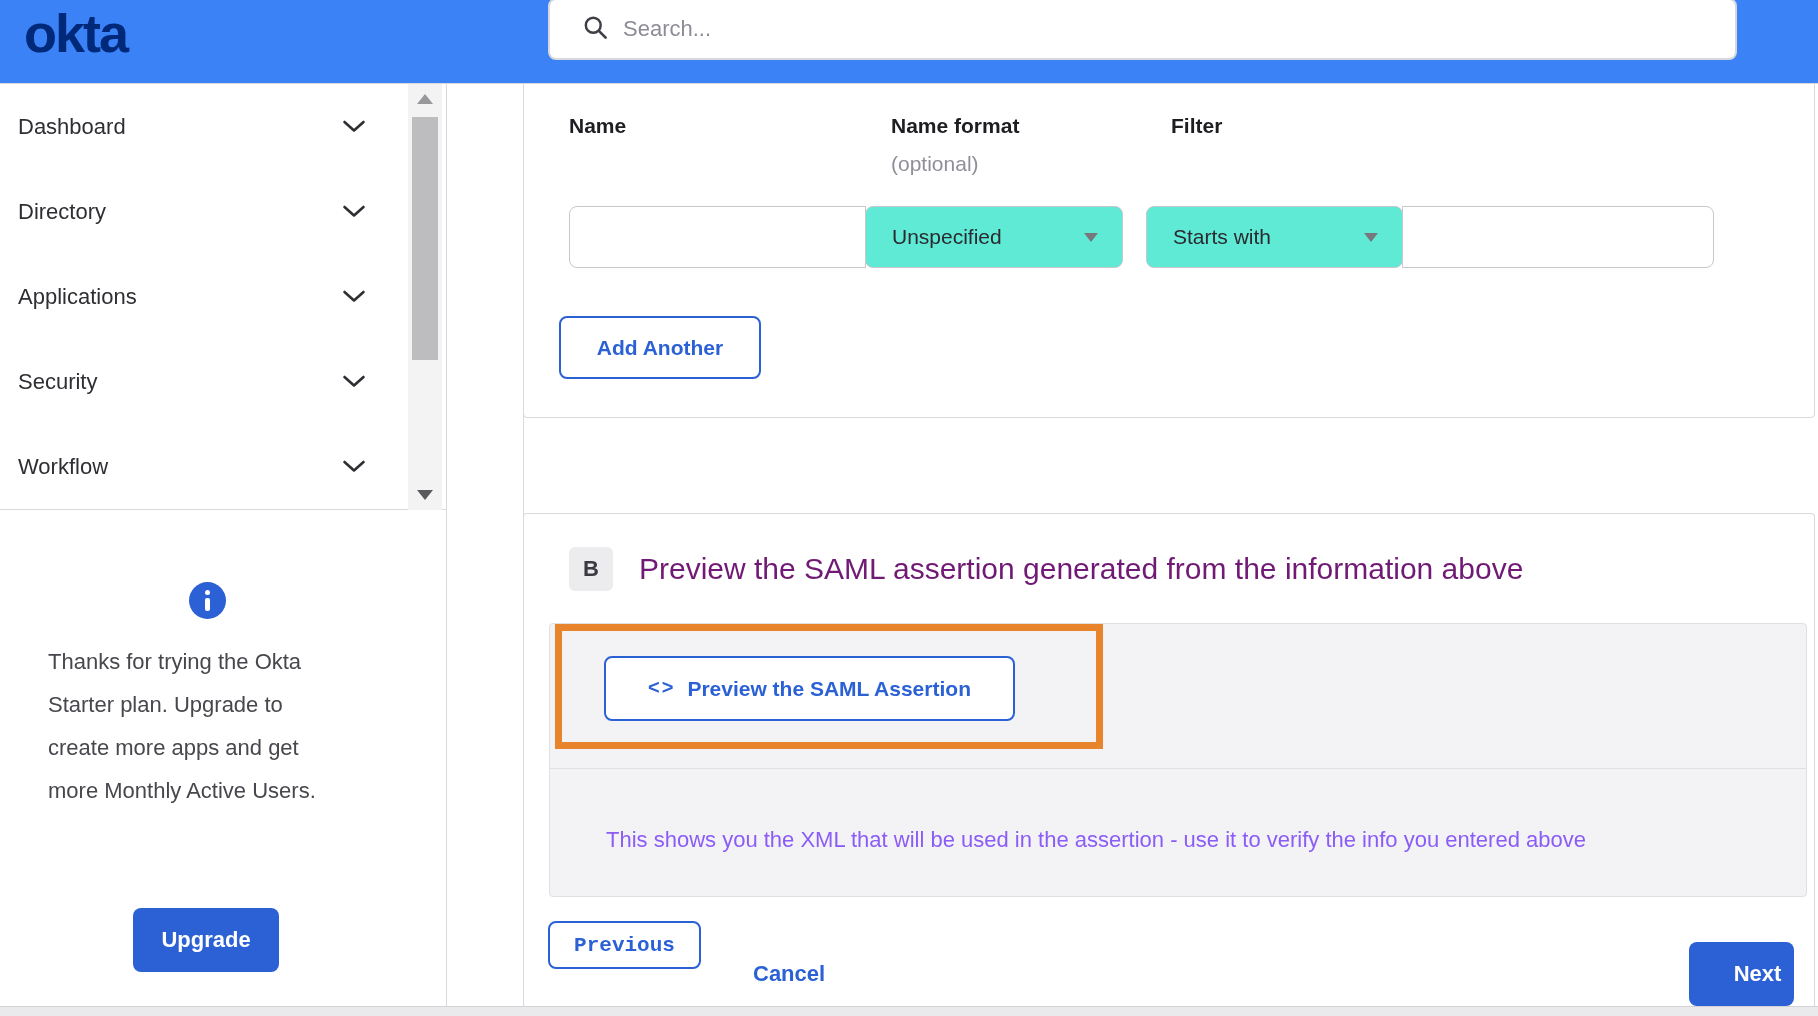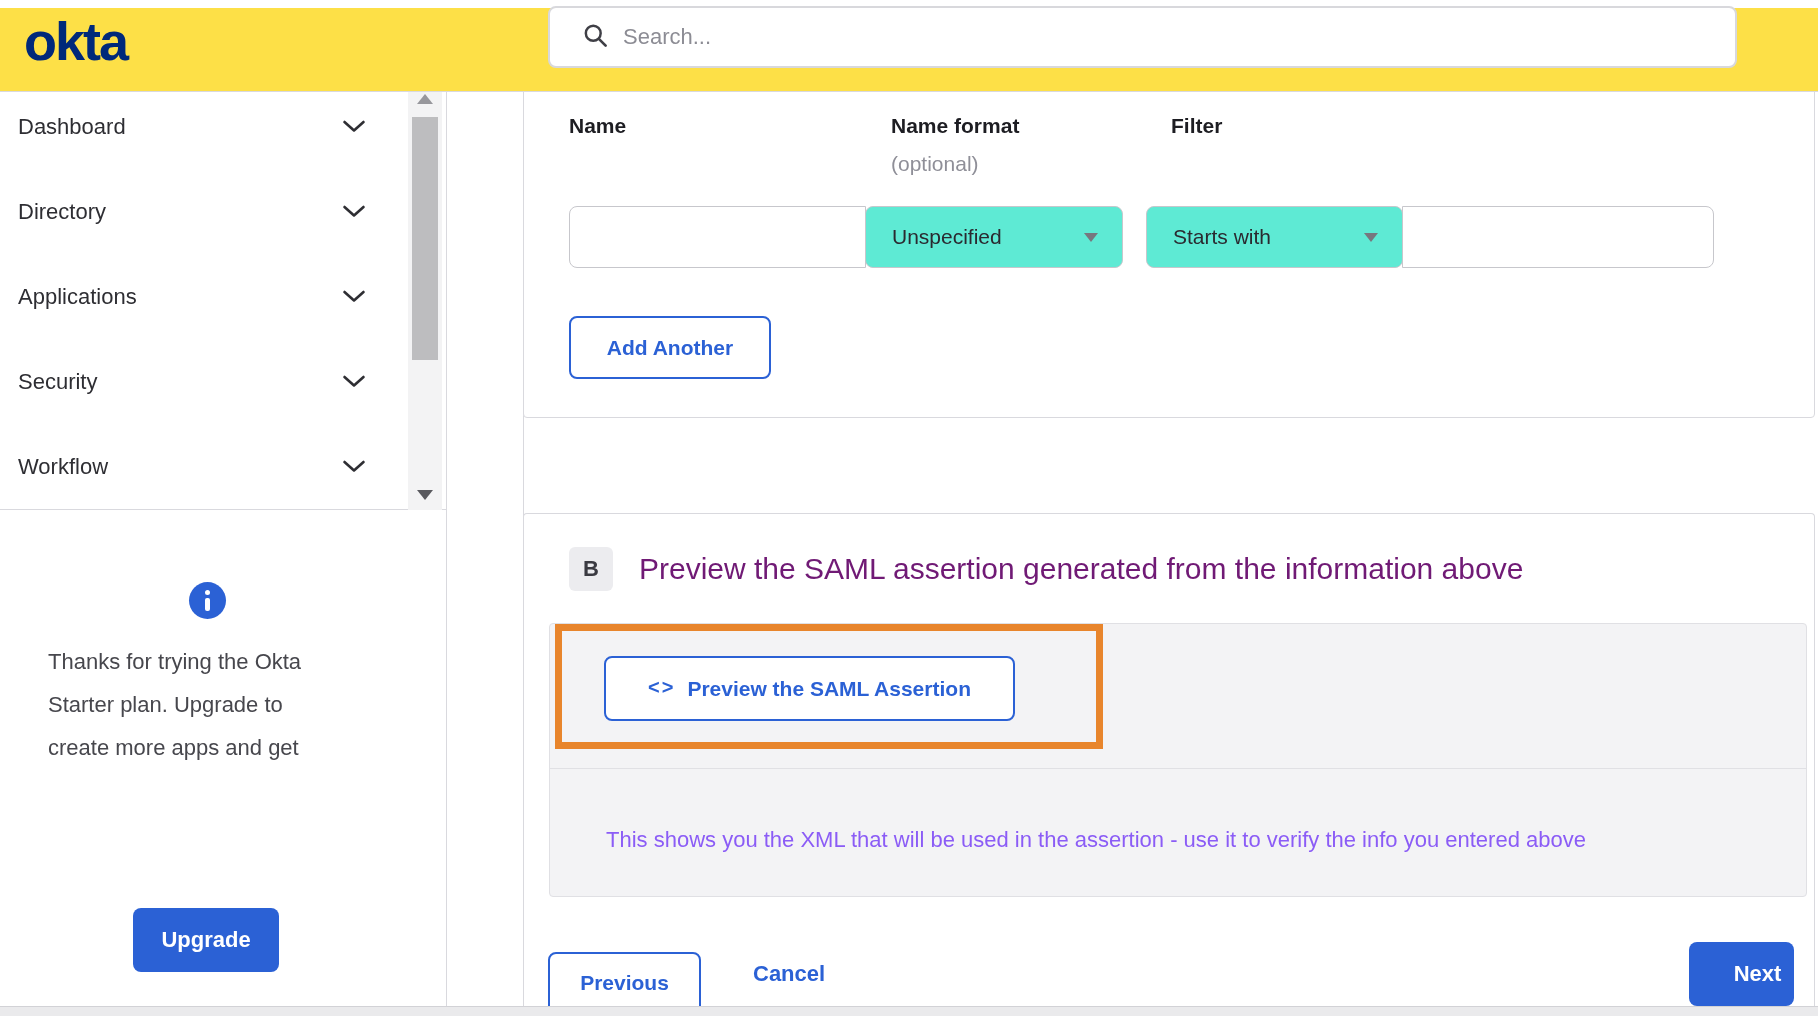--- a/index.html
+++ b/index.html
@@ -6,21 +6,21 @@
     --accent-blue:#2b61d5;
     --logo-navy:#00297a;
     --highlight-orange:#e8852c;
   }
   *{margin:0;padding:0;box-sizing:border-box;}
   html,body{width:1818px;height:1016px;overflow:hidden;background:#fff;
     font-family:"Liberation Sans", sans-serif;color:#1d1d22;}
   .screen{position:relative;width:1818px;height:1016px;background:#fff;overflow:hidden;}
 
   
-  .header{position:absolute;left:0;top:8px;width:1818px;height:84px;background:#fde047;
+  .header{position:absolute;left:0;top:0;width:1818px;height:84px;background:#3b82f6;
     border-bottom:1px solid #d9d9de;z-index:5;}
   .logo{position:absolute;left:24px;top:2px;font-size:54px;font-weight:800;
     letter-spacing:-2px;color:var(--logo-navy);}
   .searchbox{position:absolute;left:548px;top:-2px;width:1189px;height:62px;background:#fff;
     border:2px solid #d8d8dc;border-radius:8px;display:flex;align-items:center;
     padding-left:32px;gap:14px;}
   .searchbox input{border:none;outline:none;font-size:22px;color:#3f3f46;flex:1;
     font-family:"Liberation Sans",sans-serif;background:transparent;}
   .searchbox input::placeholder{color:#8c8c94;}
 
@@ -63,40 +63,40 @@
     background:#fff;font-size:21px;color:#1d1d22;padding:0 16px;outline:none;
     font-family:"Liberation Sans",sans-serif;}
   .select{position:absolute;height:62px;border:1px solid #c7c7cc;border-radius:8px;background:#5eead4;
     display:flex;align-items:center;justify-content:space-between;padding:0 24px 0 26px;
     font-size:21px;color:#2a2a30;cursor:pointer;}
   .sel-arrow{width:0;height:0;border-left:7px solid transparent;border-right:7px solid transparent;
     border-top:9px solid #77777e;}
   .btn-outline{background:#fff;border:2px solid var(--accent-blue);border-radius:8px;
     color:var(--accent-blue);font-size:21px;font-weight:700;display:flex;align-items:center;
     justify-content:center;cursor:pointer;font-family:"Liberation Sans",sans-serif;}
-  .add-another{position:absolute;left:45px;top:232px;width:202px;height:63px;}
+  .add-another{position:absolute;left:35px;top:232px;width:202px;height:63px;}
 
   
   .card2{position:absolute;left:523px;top:513px;width:1292px;height:503px;background:#fff;
     border:1px solid #d9d9de;border-bottom:none;border-radius:4px 4px 0 0;}
   .step-badge{position:absolute;left:45px;top:33px;width:44px;height:44px;background:#ececef;
     border-radius:6px;display:flex;align-items:center;justify-content:center;
     font-size:22px;font-weight:600;color:#3a3a41;}
   .section-title{position:absolute;left:115px;top:33px;height:44px;line-height:44px;
     font-size:30px;font-weight:400;color:#701a75;}
   .preview-box{position:absolute;left:25px;top:109px;width:1258px;height:274px;
     background:#f3f3f5;border:1px solid #e0e0e4;border-radius:4px;}
   .preview-divider{position:absolute;left:0;top:144px;width:100%;height:1px;background:#e0e0e4;}
   .preview-btn{position:absolute;left:54px;top:32px;width:411px;height:65px;gap:12px;}
   .code-icon{font-size:20px;font-weight:700;letter-spacing:2px;position:relative;top:-1px;}
   .preview-desc{position:absolute;left:56px;top:203px;font-size:22px;color:#8b5cf6;}
   .highlight{position:absolute;left:31px;top:110px;width:548px;height:125px;
     border:7px solid var(--highlight-orange);z-index:10;pointer-events:none;}
 
-  .prev-btn{position:absolute;left:24px;top:438px;width:153px;height:62px;}
+  .prev-btn{position:absolute;left:24px;top:407px;width:153px;height:48px;font-family:Liberation Mono, monospace;}
   .cancel-link{position:absolute;left:229px;top:429px;height:62px;line-height:62px;
     font-size:22px;font-weight:700;color:var(--accent-blue);cursor:pointer;}
   .next-btn{position:absolute;left:1165px;top:428px;width:105px;height:64px;
     background:var(--accent-blue);border:none;border-radius:8px;color:#fff;font-size:22px;
     font-weight:700;display:flex;align-items:center;justify-content:center;cursor:pointer;
     font-family:"Liberation Sans",sans-serif;padding-left:32px;}
 
   .bottom-strip{position:absolute;left:0;top:1006px;width:1818px;height:10px;
     background:#eaeaec;border-top:1px solid #d2d2d6;z-index:50;}
 </style>
@@ -172,20 +172,21 @@
     <div class="btn down">
         <span class="tri-down"></span>
       </div>
   </div>
 
   <div class="info-icon"></div>
   <div class="upgrade-text">
     <div>Thanks for trying the Okta</div>
     <div>Starter plan. Upgrade to</div>
     <div>create more apps and get</div>
+    <div>more Monthly Active Users.</div>
   </div>
   <button class="upgrade-btn">Upgrade</button>
 
   <section class="card1">
     <div class="col-label" style="left:45px;top:30px;">Name</div>
     <div class="col-label" style="left:367px;top:30px;">Name format</div>
     <div class="col-hint" style="left:367px;top:68px;">(optional)</div>
     <div class="col-label" style="left:647px;top:30px;">Filter</div>
 
     <input class="txt-input" style="left: 45px; top: 122px; width: 297px; border-radius: 8px 0px 0px 8px;" value="">

